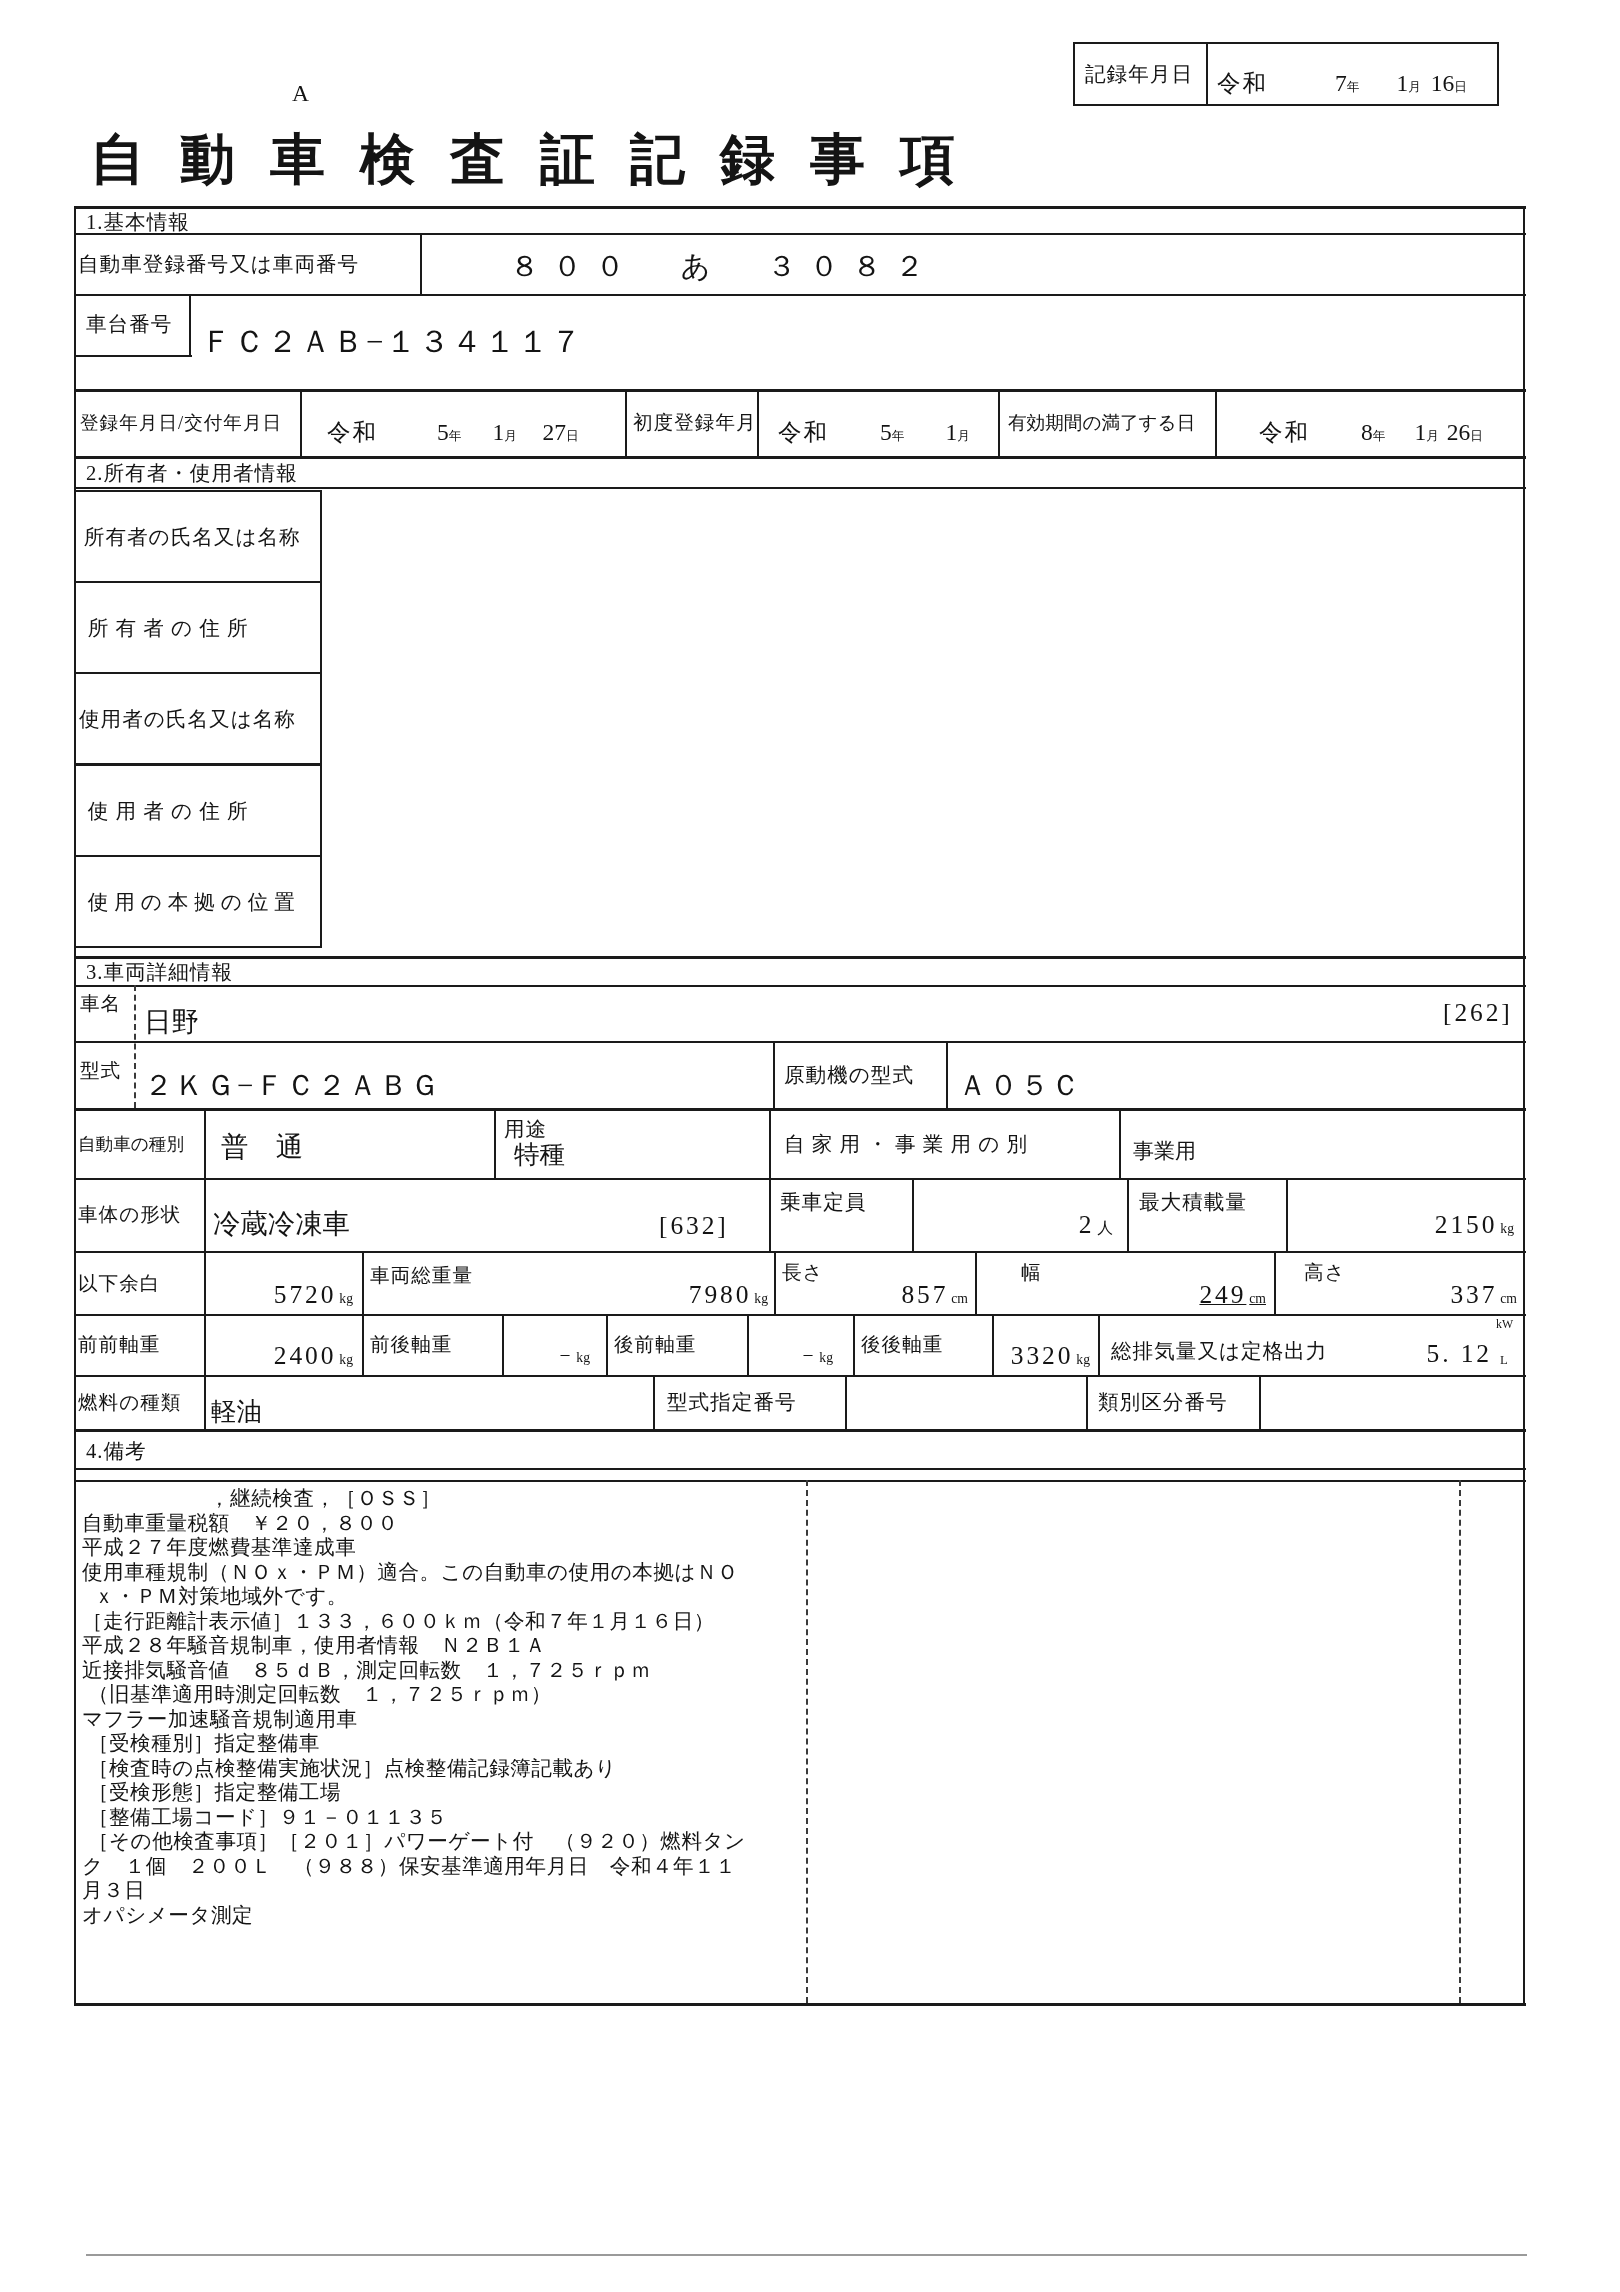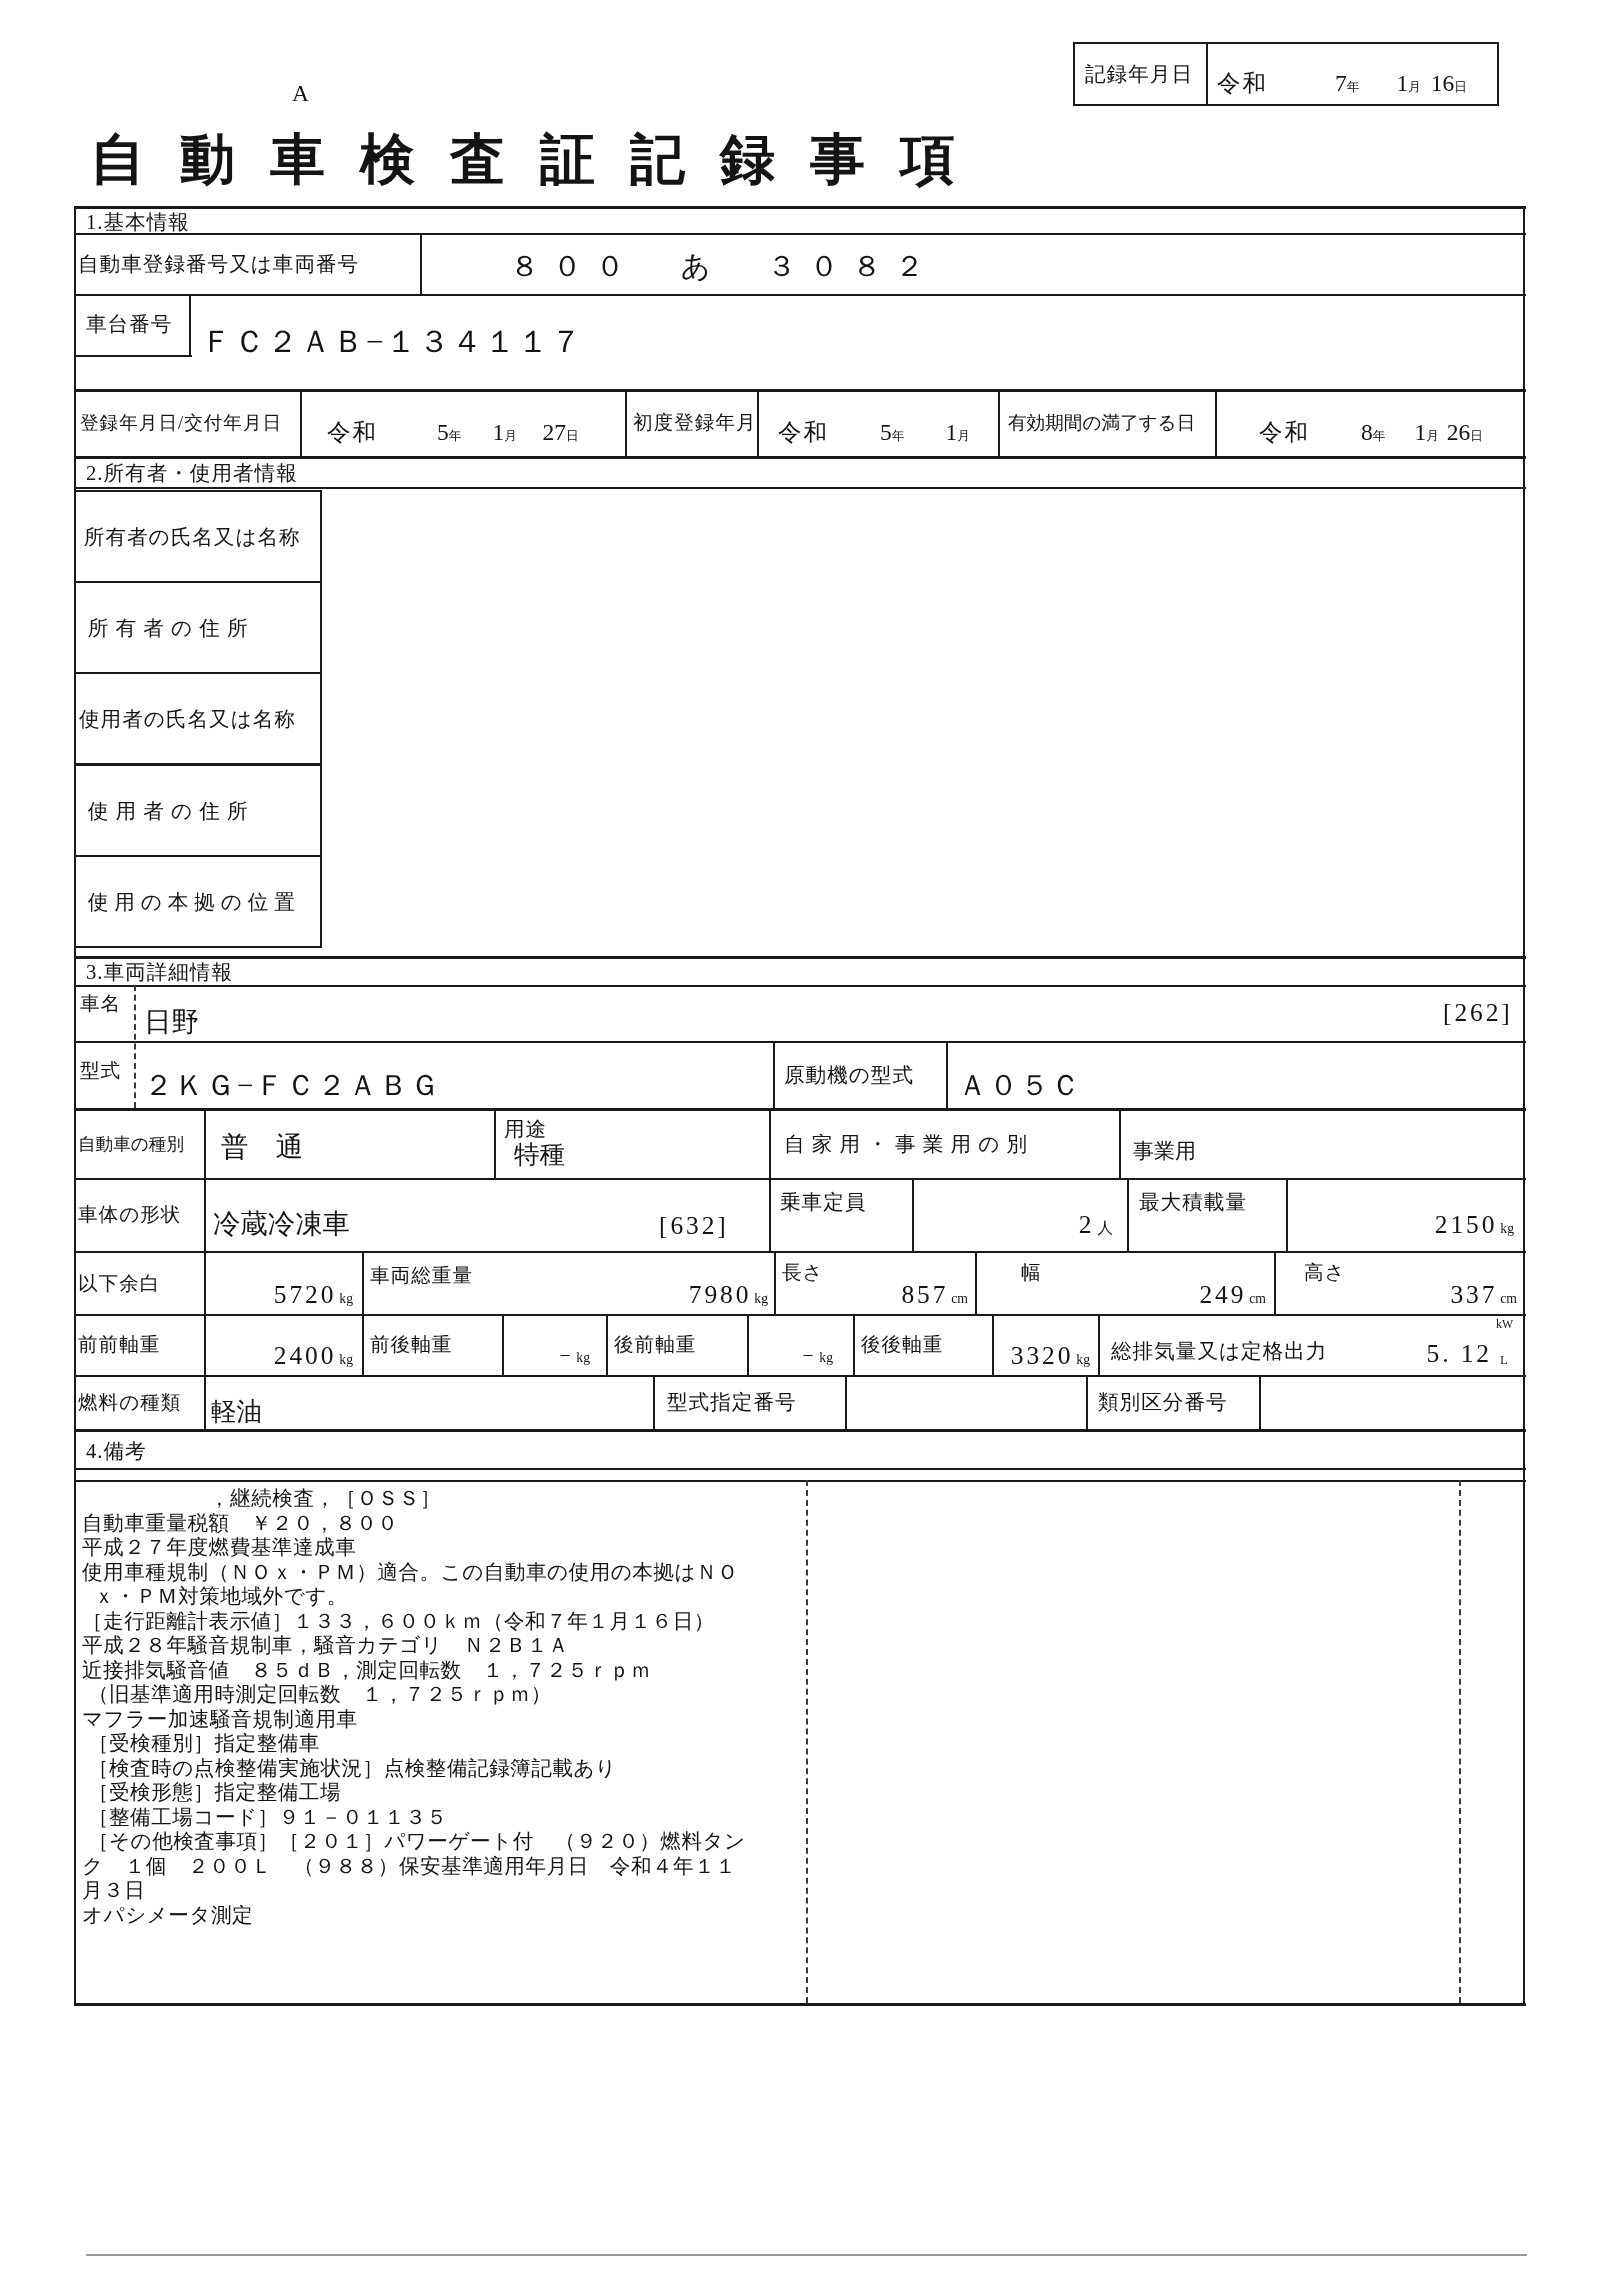--- a/index.html
+++ b/index.html
@@ -227,21 +227,21 @@
   </div>
   <div class="abs lbl20" style="left:370px;top:1262px;">車両総重量</div>
   <div class="abs rt" style="left:588px;top:1280px;width:180px;">
     <span class="num">7980</span><span class="u">kg</span>
   </div>
   <div class="abs lbl20" style="left:782px;top:1259px;">長さ</div>
   <div class="abs rt" style="left:833px;top:1280px;width:135px;">
     <span class="num">857</span><span class="u">cm</span>
   </div>
   <div class="abs lbl20" style="left:1021px;top:1259px;">幅</div>
-  <div class="abs rt" style="left:1127px;top:1280px;width:139px;">
+  <div class="abs rt" style="left:1127px;top:1280px;width:139px;text-decoration:underline;">
     <span class="num">249</span><span class="u">cm</span>
   </div>
   <div class="abs lbl20" style="left:1304px;top:1259px;">高さ</div>
   <div class="abs rt" style="left:1372px;top:1280px;width:145px;">
     <span class="num">337</span><span class="u">cm</span>
   </div>
   <div class="hl" style="left:74px;top:1314px;width:1452px;"></div>
 
   <div class="vl" style="left:204px;top:1314px;height:61px;"></div>
   <div class="vl" style="left:362px;top:1314px;height:61px;"></div>
@@ -312,21 +312,21 @@
   <div class="vd" style="left:1459px;top:1480px;height:523px;"></div>
   <div class="hl hl3" style="left:74px;top:2003px;width:1452px;"></div>
 
   <div class="abs" style="left:82px;top:1486px;width:720px;">
     <div class="rline" style="padding-left:127px;">，継続検査，［ＯＳＳ］</div>
     <div class="rline">自動車重量税額　￥２０，８００</div>
     <div class="rline">平成２７年度燃費基準達成車</div>
     <div class="rline">使用車種規制（ＮＯｘ・ＰＭ）適合。この自動車の使用の本拠はＮＯ</div>
     <div class="rline" style="padding-left:11.8px;">ｘ・ＰＭ対策地域外です。</div>
     <div class="rline">［走行距離計表示値］１３３，６００ｋｍ（令和７年１月１６日）</div>
-    <div class="rline">平成２８年騒音規制車，騒音カテゴリ　Ｎ２Ｂ１Ａ</div>
+    <div class="rline">平成２８年騒音規制車，使用者情報　Ｎ２Ｂ１Ａ</div>
     <div class="rline">近接排気騒音値　８５ｄＢ，測定回転数　１，７２５ｒｐｍ</div>
     <div class="rline" style="padding-left:5.9px;">（旧基準適用時測定回転数　１，７２５ｒｐｍ）</div>
     <div class="rline">マフラー加速騒音規制適用車</div>
     <div class="rline" style="padding-left:5.9px;">［受検種別］指定整備車</div>
     <div class="rline" style="padding-left:5.9px;">［検査時の点検整備実施状況］点検整備記録簿記載あり</div>
     <div class="rline" style="padding-left:5.9px;">［受検形態］指定整備工場</div>
     <div class="rline" style="padding-left:5.9px;">［整備工場コード］９１－０１１３５</div>
     <div class="rline" style="padding-left:5.9px;">［その他検査事項］［２０１］パワーゲート付　（９２０）燃料タン</div>
     <div class="rline">ク　１個　２００Ｌ　（９８８）保安基準適用年月日　令和４年１１</div>
     <div class="rline">月３日</div>

